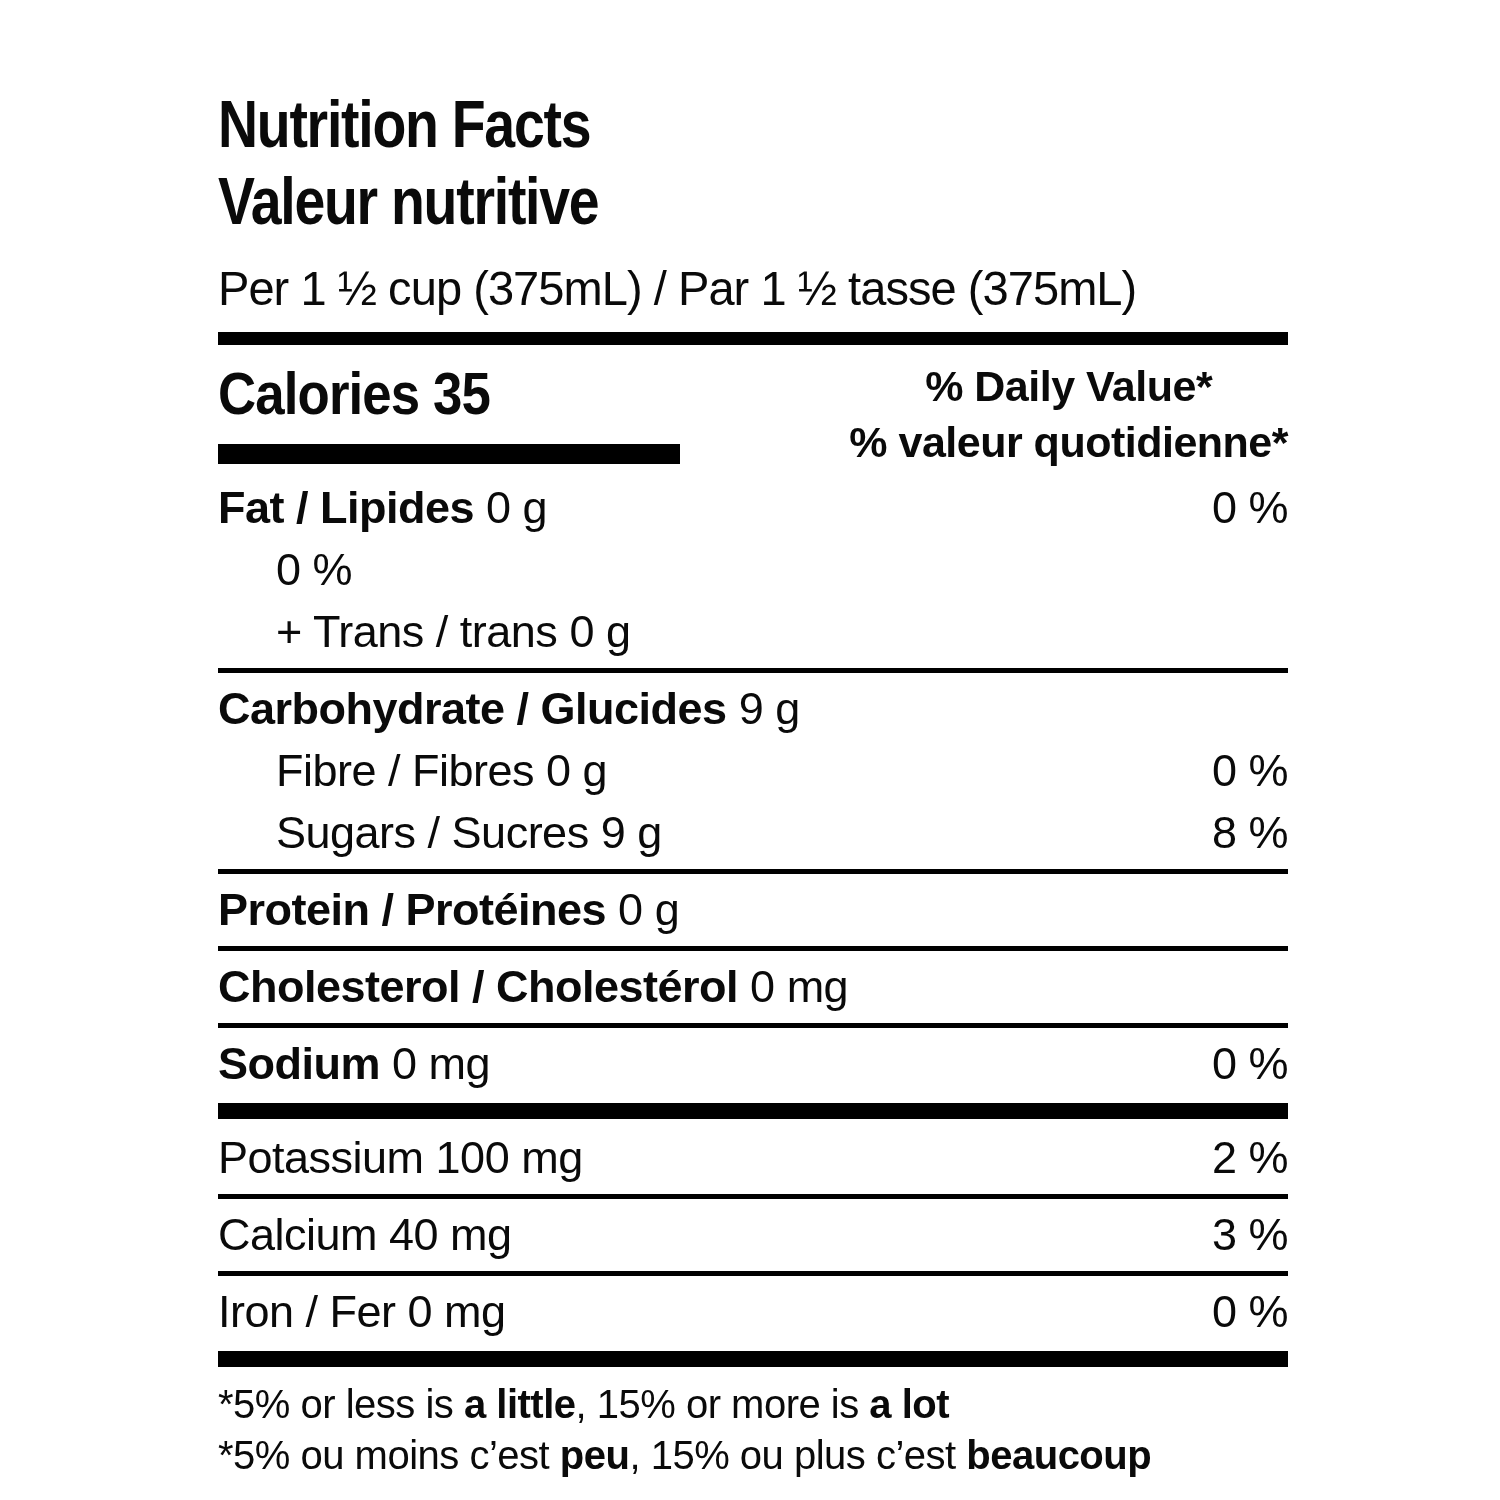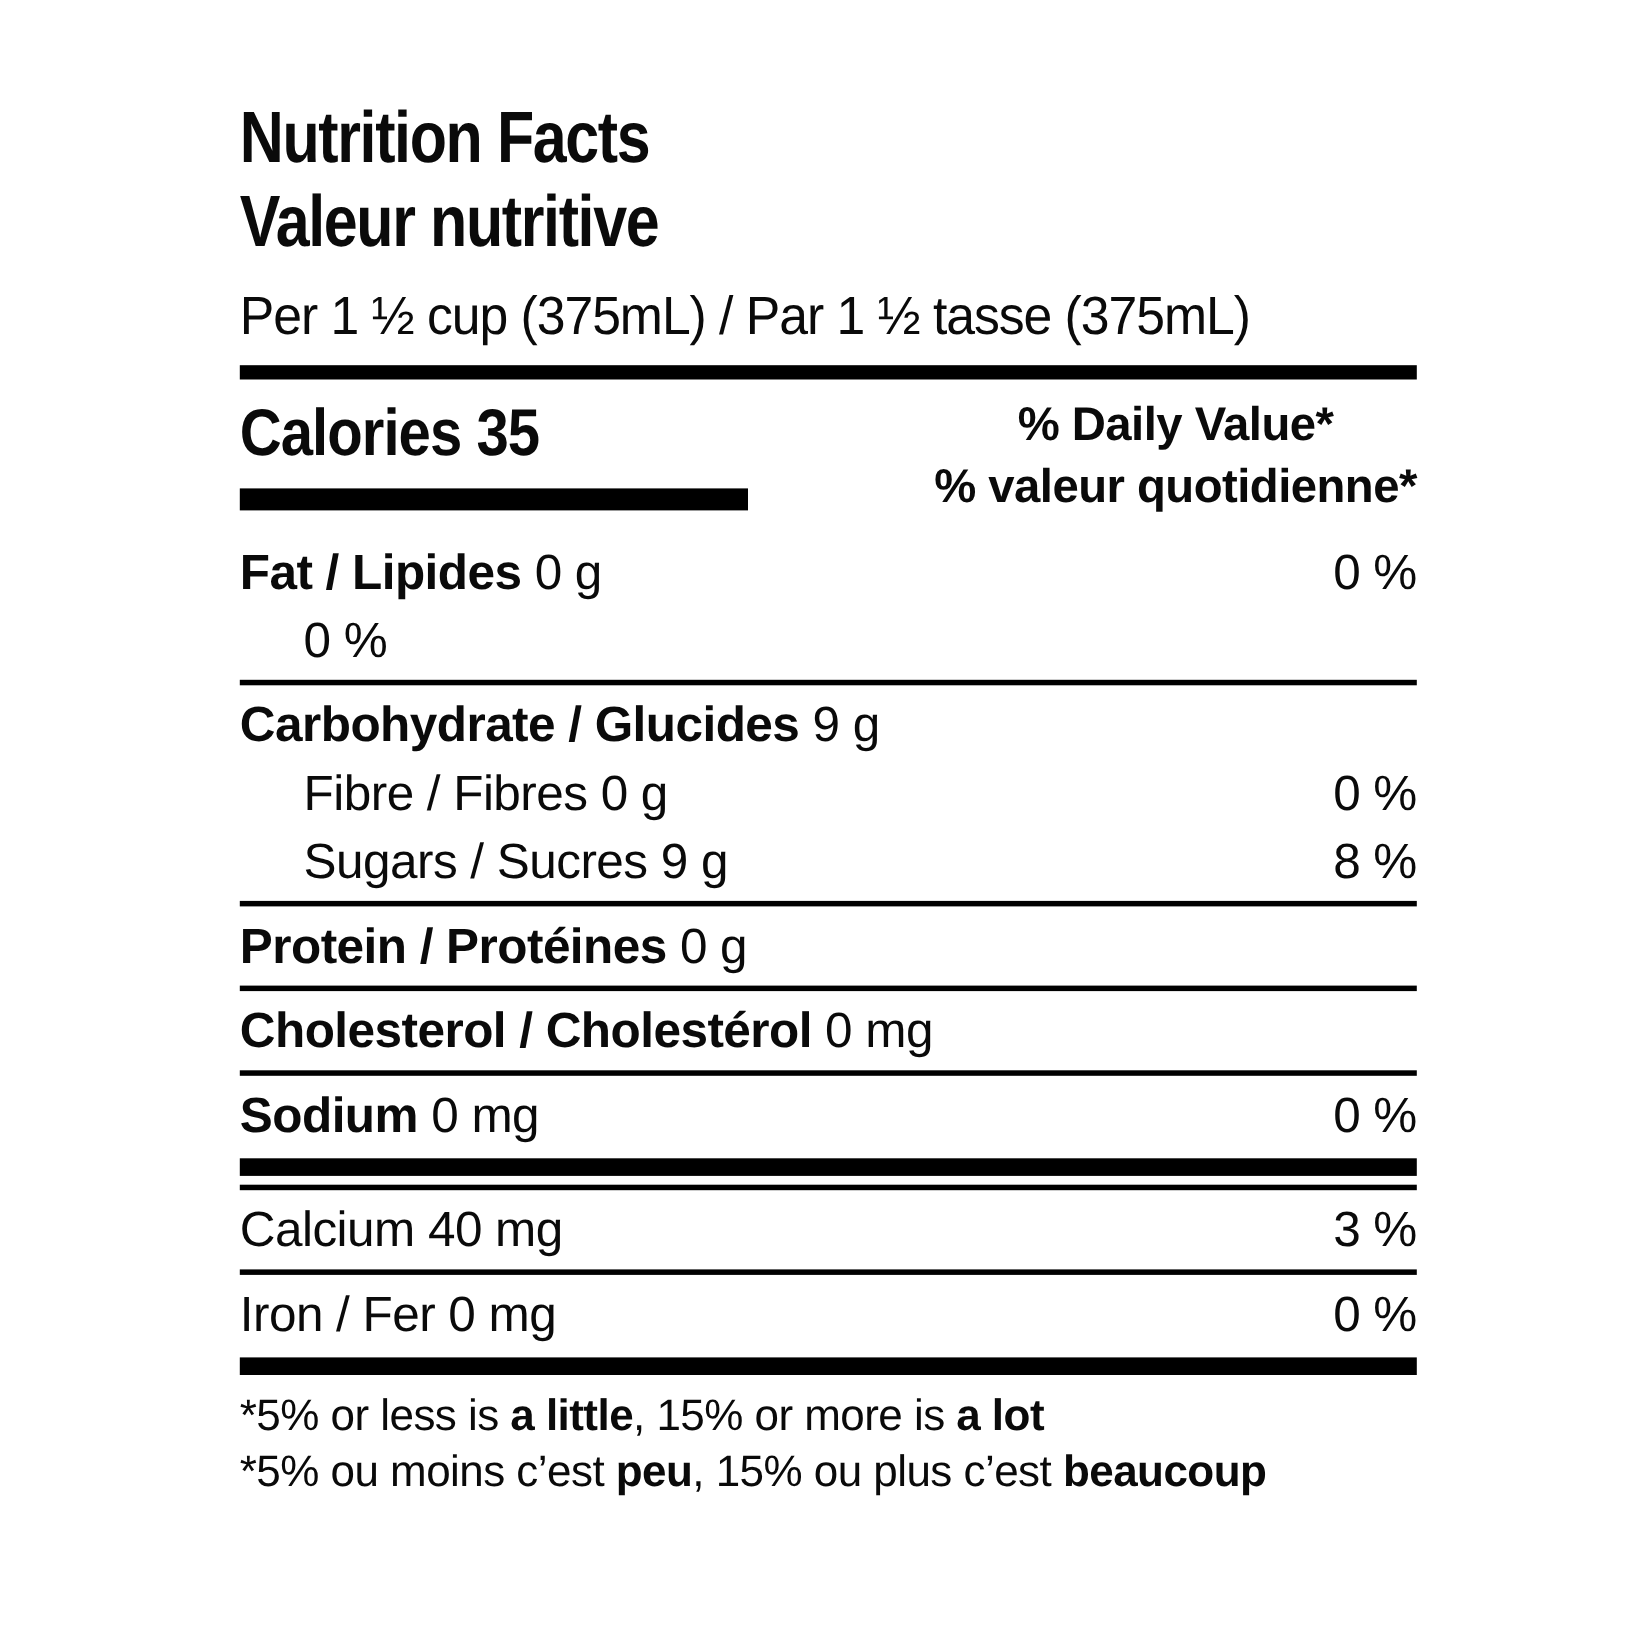--- a/index.html
+++ b/index.html
@@ -60,21 +60,21 @@
     background: #000;
     margin-top: 16px;
   }
   .dv-head {
     text-align: center;
     font-size: 43px;
     font-weight: bold;
     letter-spacing: -0.5px;
     line-height: 1.3;
   }
-  .rows { margin-top: 18px; }
+  .rows { margin-top: 6px; }
   .row {
     display: flex;
     justify-content: space-between;
     align-items: center;
     font-size: 45px;
     letter-spacing: -0.5px;
     min-height: 58px;
     padding: 2px 0;
   }
   .row.indent { padding-left: 58px; }
@@ -125,20 +125,24 @@
 
     <div class="row">
       <span class="nm"><b>Fat / Lipides </b><span>0 g</span></span>
       <span class="pct">0 %</span>
     </div>
 
     <div class="row indent">
       <span class="pct">0 %</span>
     </div>
 
+    <div class="row indent">
+      <span class="nm"><b></b><span>+ Trans / trans 0 g</span></span>
+      <span class="pct"></span>
+    </div>
 
     <div class="rule"></div>
 
     <div class="row">
       <span class="nm"><b>Carbohydrate / Glucides </b><span>9 g</span></span>
       <span class="pct"></span>
     </div>
 
     <div class="row indent">
       <span class="nm"><b></b><span>Fibre / Fibres 0 g</span></span>
@@ -166,20 +170,24 @@
 
     <div class="rule"></div>
 
     <div class="row">
       <span class="nm"><b>Sodium </b><span>0 mg</span></span>
       <span class="pct">0 %</span>
     </div>
 
     <div class="bar"></div>
 
+    <div class="row">
+      <span class="nm"><b></b><span>Potassium 100 mg</span></span>
+      <span class="pct">2 %</span>
+    </div>
 
     <div class="rule"></div>
 
     <div class="row">
       <span class="nm"><b></b><span>Calcium 40 mg</span></span>
       <span class="pct">3 %</span>
     </div>
 
     <div class="rule"></div>
 

